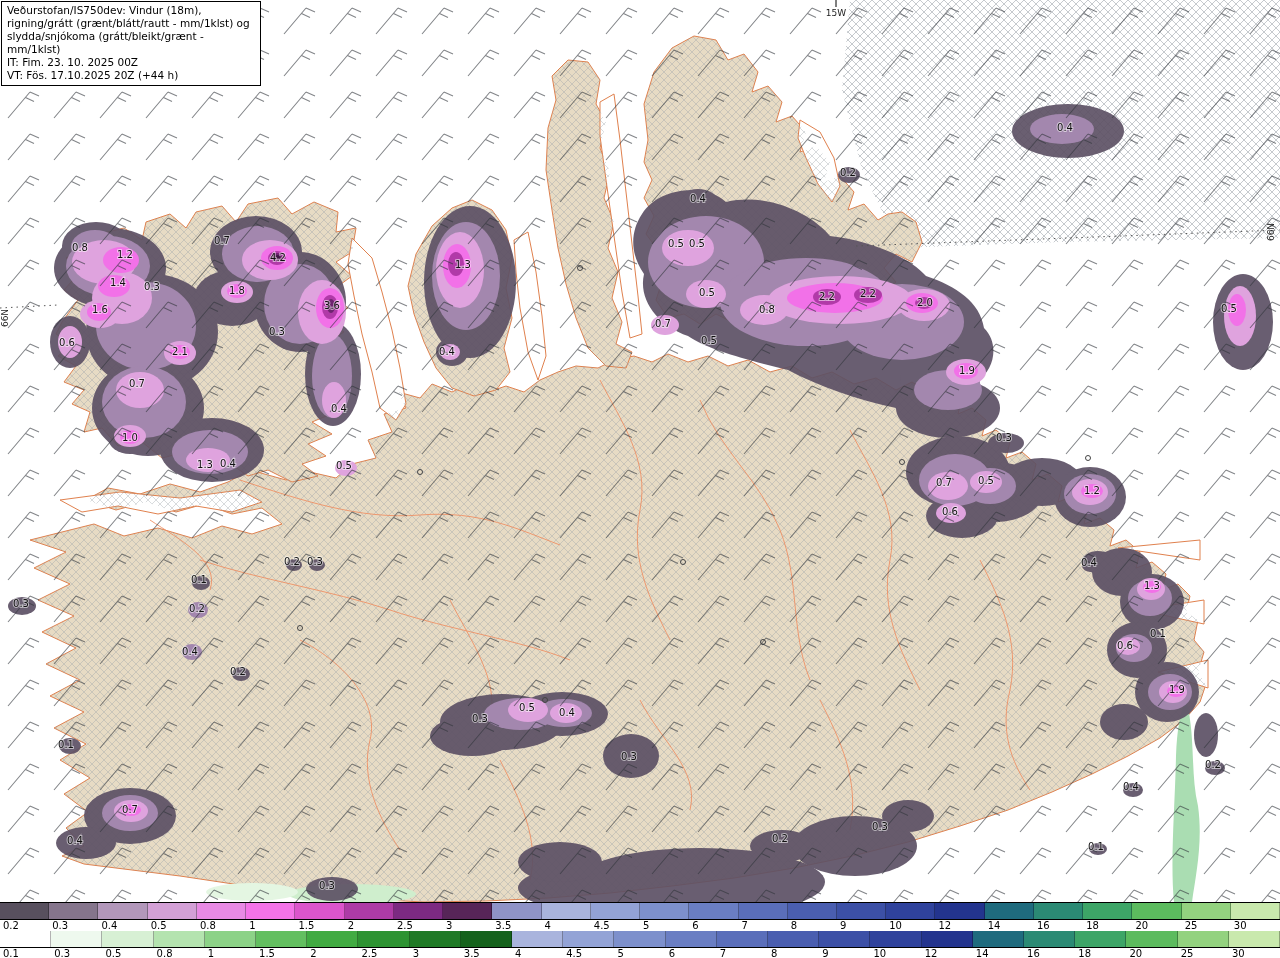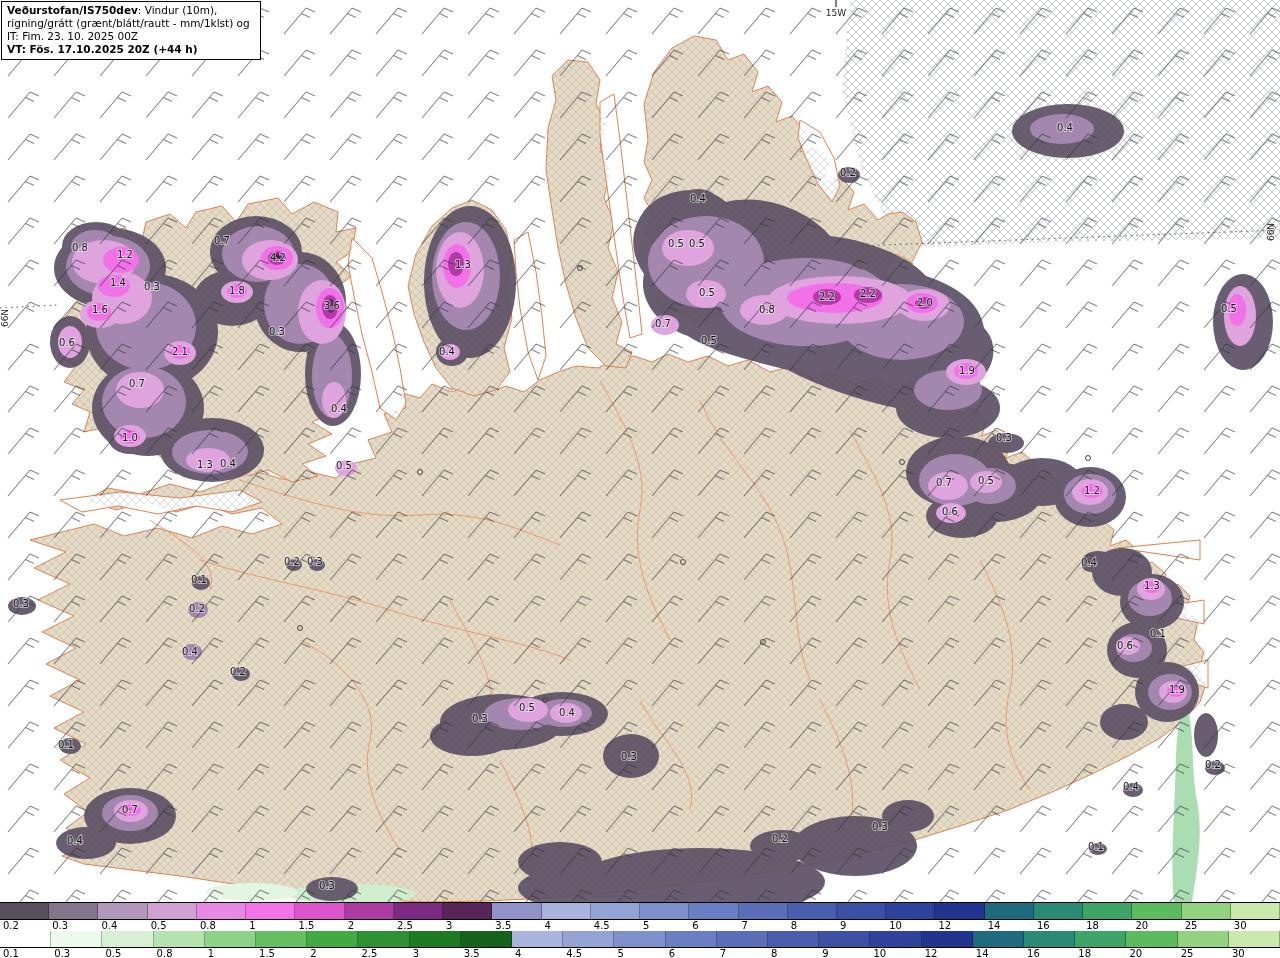--- a/index.html
+++ b/index.html
@@ -2,21 +2,21 @@
 <html><head>
 <meta charset="utf-8">
 <style>
   html,body{margin:0;padding:0;background:#888;}
   .wrap{position:relative;width:1280px;height:958px;background:#fff;overflow:hidden;
         box-shadow:inset 0 0 0 1px #000;font-family:"DejaVu Sans",sans-serif;}
   svg{display:block;}
   
   .titlebox{position:absolute;left:1px;top:1px;width:248px;background:#fff;border:1px solid #000;
             padding:2px 5px 3px 5px;font-size:10.5px;line-height:13px;color:#000;z-index:5;}
-  .titlebox b{font-weight:bold;margin-top:48px;}
+  .titlebox b{font-weight:normal;margin-top:48px;}
   
   .bars{position:absolute;left:0;bottom:0;width:1280px;height:56px;background:#fff;z-index:6;
         border-top:1px solid #000;box-sizing:border-box;}
   .bar{display:flex;width:100%;height:17px;border-bottom:1px solid #000;box-sizing:border-box;}
   .seg{flex:1;border-right:1px solid rgba(0,0,0,.3);box-sizing:border-box;}
   .labelrow{display:flex;width:100%;height:11px;font-size:10px;line-height:11px;color:#000;}
   .clabel{flex:1;text-align:left;padding-left:3px;box-sizing:border-box;white-space:nowrap;}
   
   .vlabel{font-family:"DejaVu Sans",sans-serif;font-size:10px;fill:#101010;text-anchor:middle;
           paint-order:stroke;stroke:#ffffff;stroke-width:2px;stroke-opacity:.55;}
@@ -342,22 +342,23 @@
         <text x="130" y="813" class="vlabel">0.7</text>
         <text x="880" y="830" class="vlabel">0.3</text>
         <text x="75" y="844" class="vlabel">0.4</text>
         <text x="780" y="842" class="vlabel">0.2</text>
         <text x="1096" y="850" class="vlabel">0.1</text>
         <text x="327" y="889" class="vlabel">0.3</text>
       </g>
   </svg>
 
   <div class="titlebox">
-    <div><b>Veðurstofan/IS750dev</b><span>: Vindur (10m),</span></div>
+    <div><b>Veðurstofan/IS750dev</b><span>: Vindur (18m),</span></div>
     <div>rigning/grátt (grænt/blátt/rautt - mm/1klst) og</div>
+    <div>slydda/snjókoma (grátt/bleikt/grænt - mm/1klst)</div>
     <div>IT: Fim. 23. 10. 2025 00Z</div>
     <div><b>VT: Fös. 17.10.2025 20Z (+44 h)</b></div>
   </div>
 
   <div class="bars">
     <div class="bar" id="top-bar">
         <div class="seg" style="background: rgb(88, 80, 94);"></div>
         <div class="seg" style="background: rgb(133, 117, 140);"></div>
         <div class="seg" style="background: rgb(178, 151, 186);"></div>
         <div class="seg" style="background: rgb(211, 160, 214);"></div>

